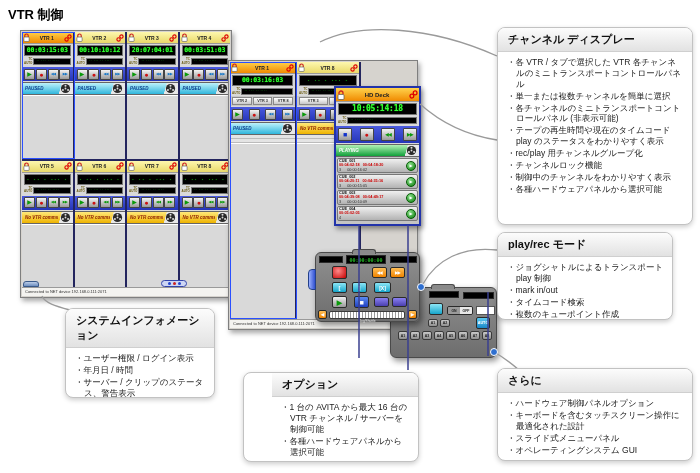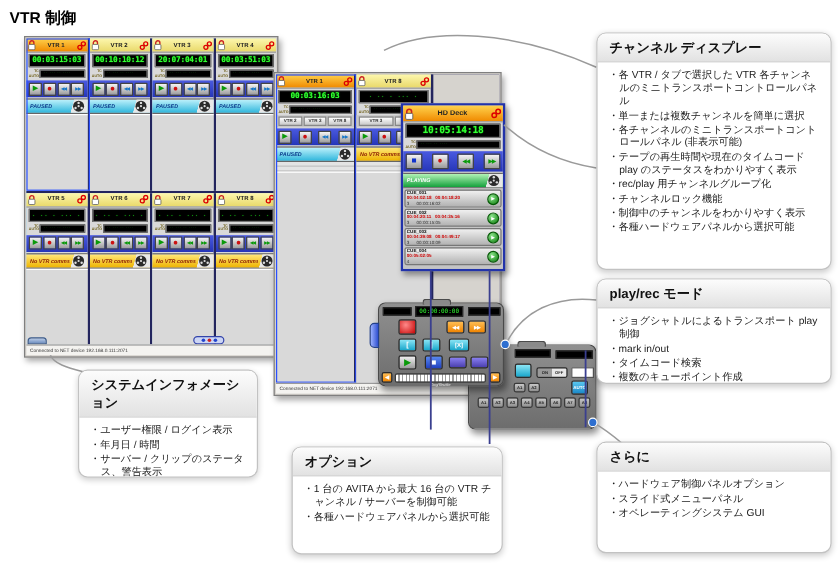--- a/index.html
+++ b/index.html
@@ -128,24 +128,24 @@
 
   
   .callout { position: absolute; background: #fff; border: 1px solid #c2c2c2; border-radius: 8px;
              box-shadow: 0 2px 5px rgba(0,0,0,.2); overflow: hidden; z-index: 10; }
   .callout h3 { font-size: 11px; font-weight: bold; color: #111; padding: 4px 10px;
                 background: linear-gradient(#fcfcfc, #e2e2e2); border-bottom: 1px solid #cfcfcf; }
   .items { padding: 5px 8px 4px; font-size: 8.5px; color: #1a1a1a; line-height: 1.28; }
   .bullet { padding-left: 10px; text-indent: -9px; margin-bottom: 1px; }
   .bullet::before { content: "・"; }
   #box-channel { left: 497px; top: 27px;  width: 196px; height: 198px; }
-  #box-playrec { left: 497px; top: 232px; width: 196px; height: 88px; }
+  #box-playrec { left: 497px; top: 232px; width: 176px; height: 88px; }
   #box-more    { left: 497px; top: 368px; width: 196px; height: 93px; }
   #box-sysinfo { left: 65px;  top: 308px; width: 150px; height: 90px; }
-  #box-options { left: 243px; top: 372px; width: 176px; height: 90px; }
+  #box-options { left: 243px; top: 372px; width: 176px; height: 90px; padding-left: 28px; }
 
   
   #overlay { position: absolute; left: 0; top: 0; z-index: 8; pointer-events: none; }
 </style>
 </head>
 <body>
 
 <div class="page">
   <div class="page-title">VTR 制御</div>
 
@@ -716,20 +716,21 @@
         <div class="bullet">タイムコード検索</div>
         <div class="bullet">複数のキューポイント作成</div>
       </div>
   </div>
 
   <div class="callout" id="box-more">
     <h3>さらに</h3>
     <div class="items">
 
     <div class="bullet">ハードウェア制御パネルオプション</div>
+        <div class="bullet">キーボードを含むタッチスクリーン操作に最適化された設計</div>
         <div class="bullet">スライド式メニューパネル</div>
         <div class="bullet">オペレーティングシステム GUI</div>
       </div>
   </div>
 
   <div class="callout" id="box-sysinfo">
     <h3>システムインフォメーション</h3>
     <div class="items">
 
     <div class="bullet">ユーザー権限 / ログイン表示</div>

